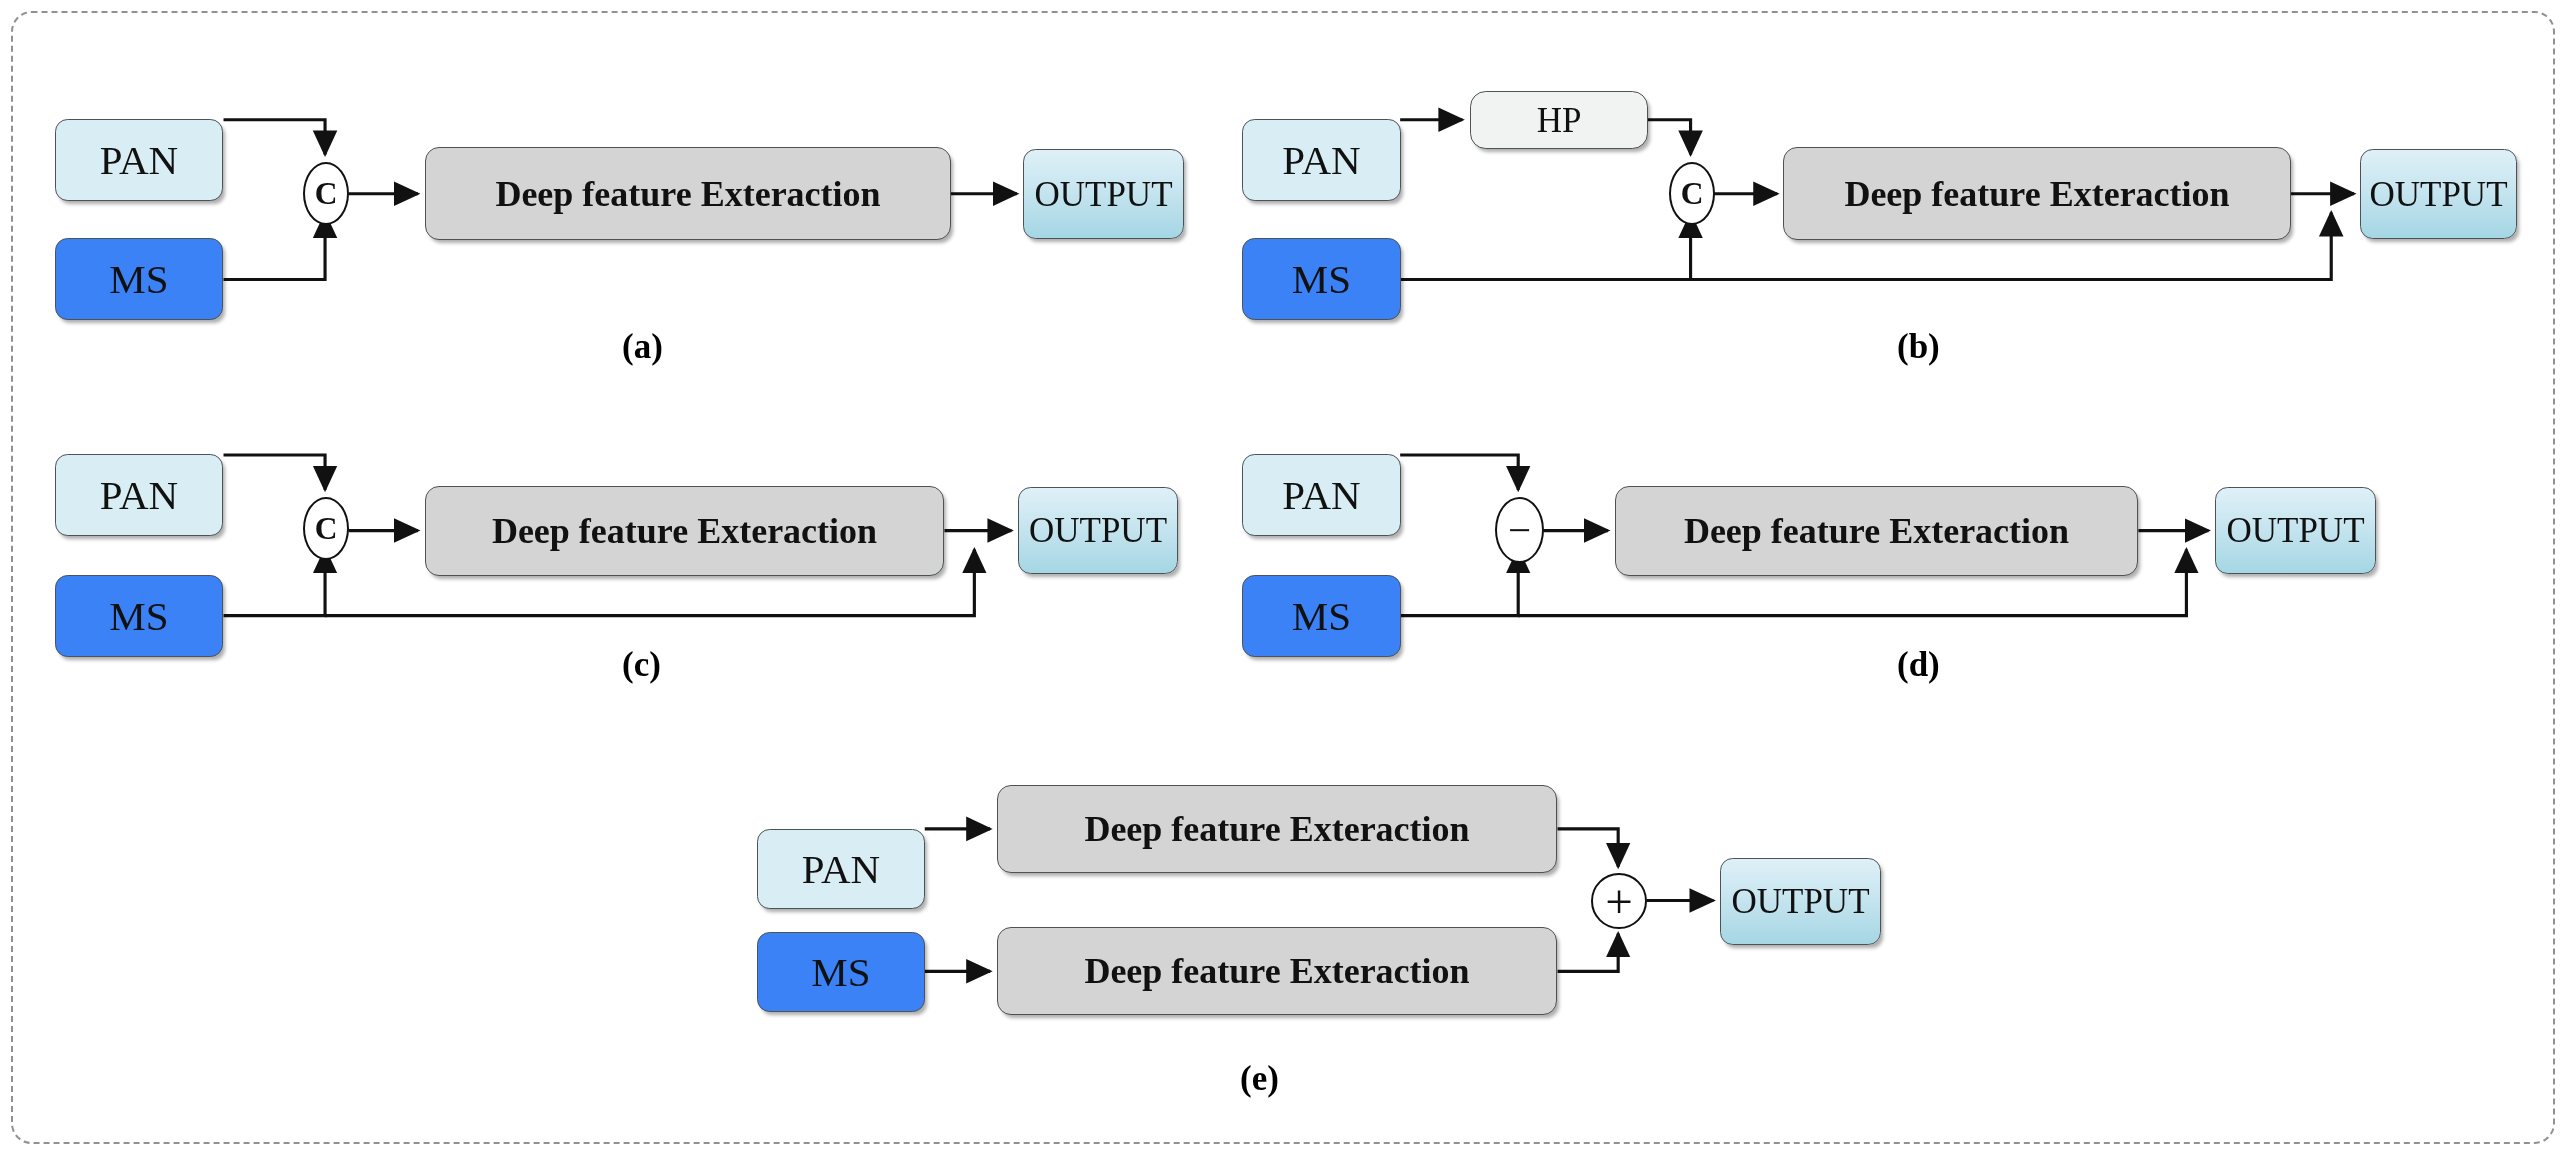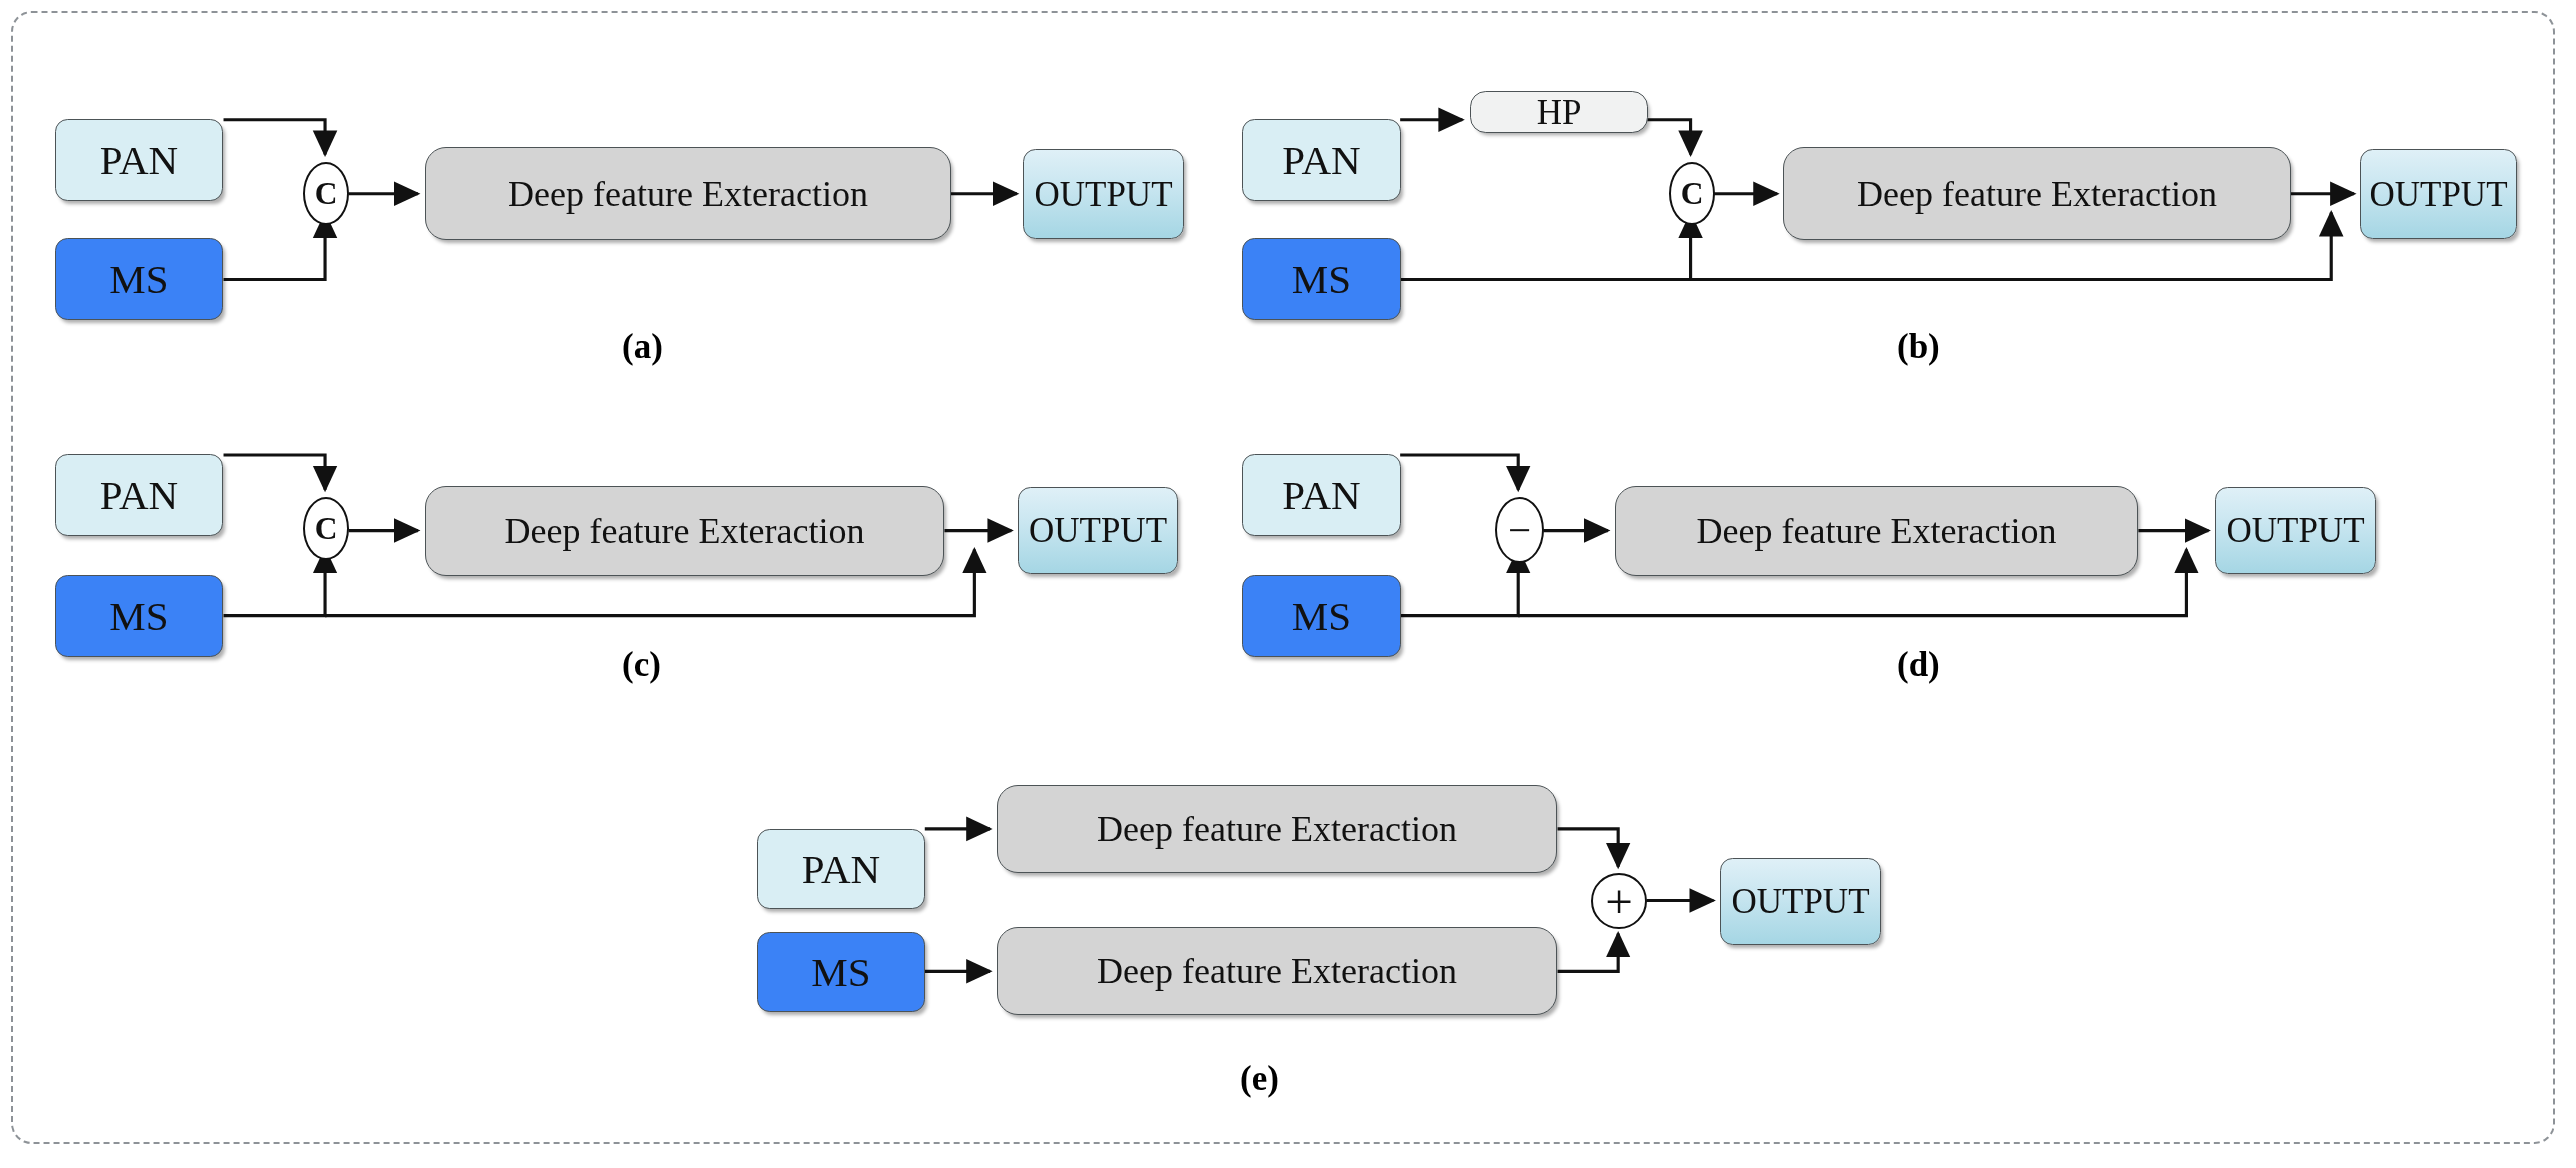--- a/index.html
+++ b/index.html
@@ -58,21 +58,22 @@
     font-size: 41px;
   }
   .node-hp {
     background: #f1f2f2;
     font-size: 35px;
     border-radius: 15.7px;
   }
   .node-dfe {
     background: #d4d4d4;
     font-size: 36px;
-    border-radius: 21px;
+    border-radius: 14px;
+    font-weight: bold;
   }
   .node-out {
     background: linear-gradient(to bottom, #dff0f7 0%, #cbe7f1 38%, #a5d6e4 100%);
     font-size: 35px;
     border-radius: 12.6px;
   }
   .op {
     position: absolute;
     box-sizing: border-box;
     display: flex;
@@ -189,21 +190,21 @@
   <div class="node node-out" style="left:1023px; top:149px; width:161px; height:90px;">
     <span>OUTPUT</span>
   </div>
 
   <div class="panel-label" style="left:622px; top:327px;">(a)</div>
 
   <div class="node node-pan" style="left:1242px; top:79px; width:159px; height:82px;">
     <span>PAN</span>
   </div>
 
-  <div class="node node-hp" style="left:1470px; top:91px; width:178px; height:42px;">
+  <div class="node node-hp" style="left:1470px; top:91px; width:178px; height:58px;">
     <span>HP</span>
   </div>
 
   <div class="node node-ms" style="left:1242px; top:238px; width:159px; height:82px;">
     <span>MS</span>
   </div>
 
   <div class="op op-c" style="left:1669px; top:162px; width:46px; height:63px;">
     <span>C</span>
   </div>

